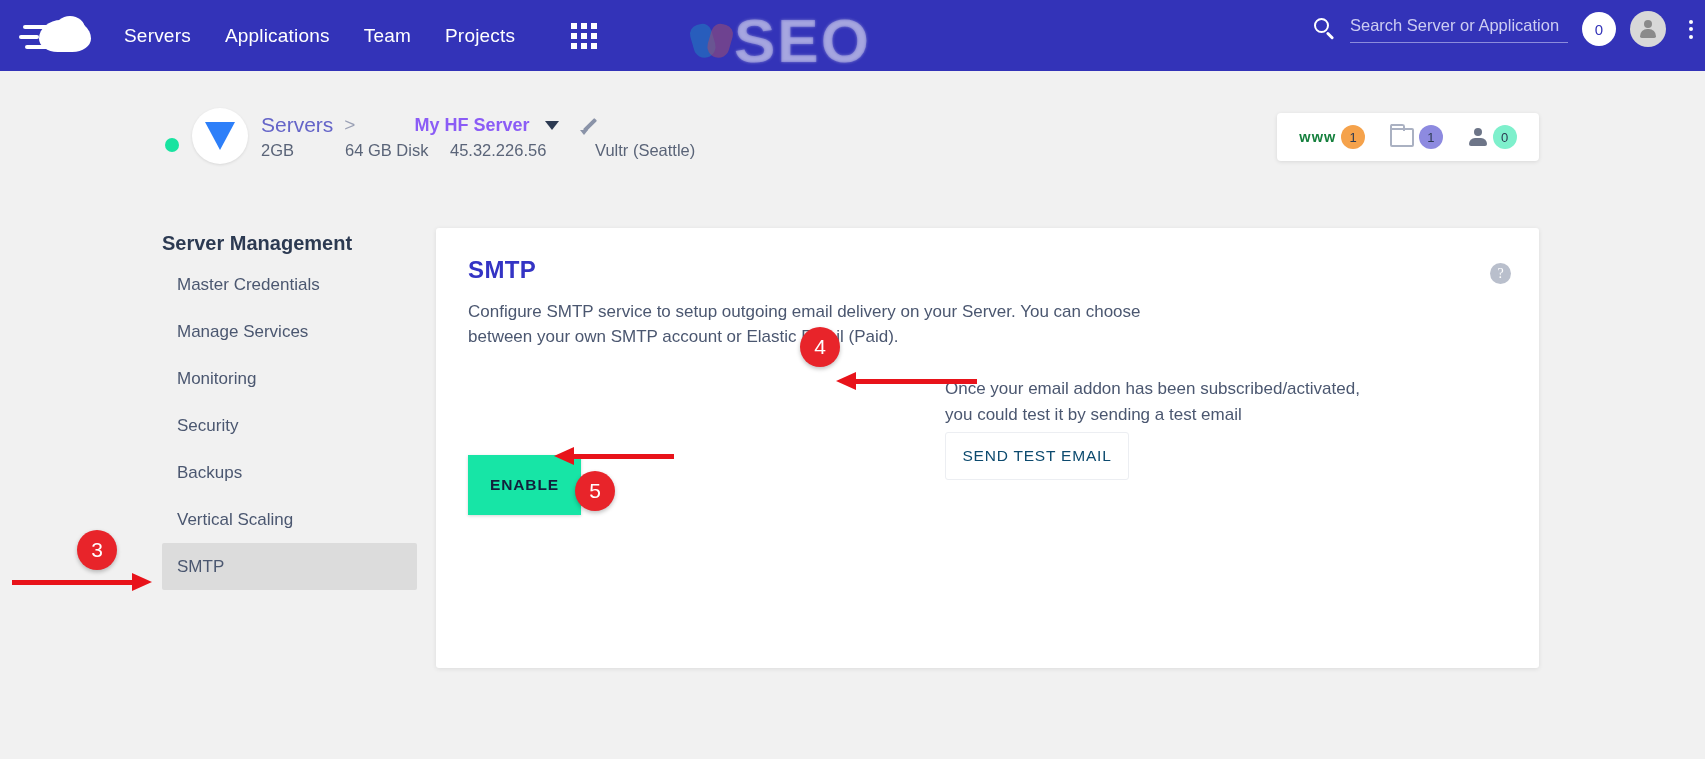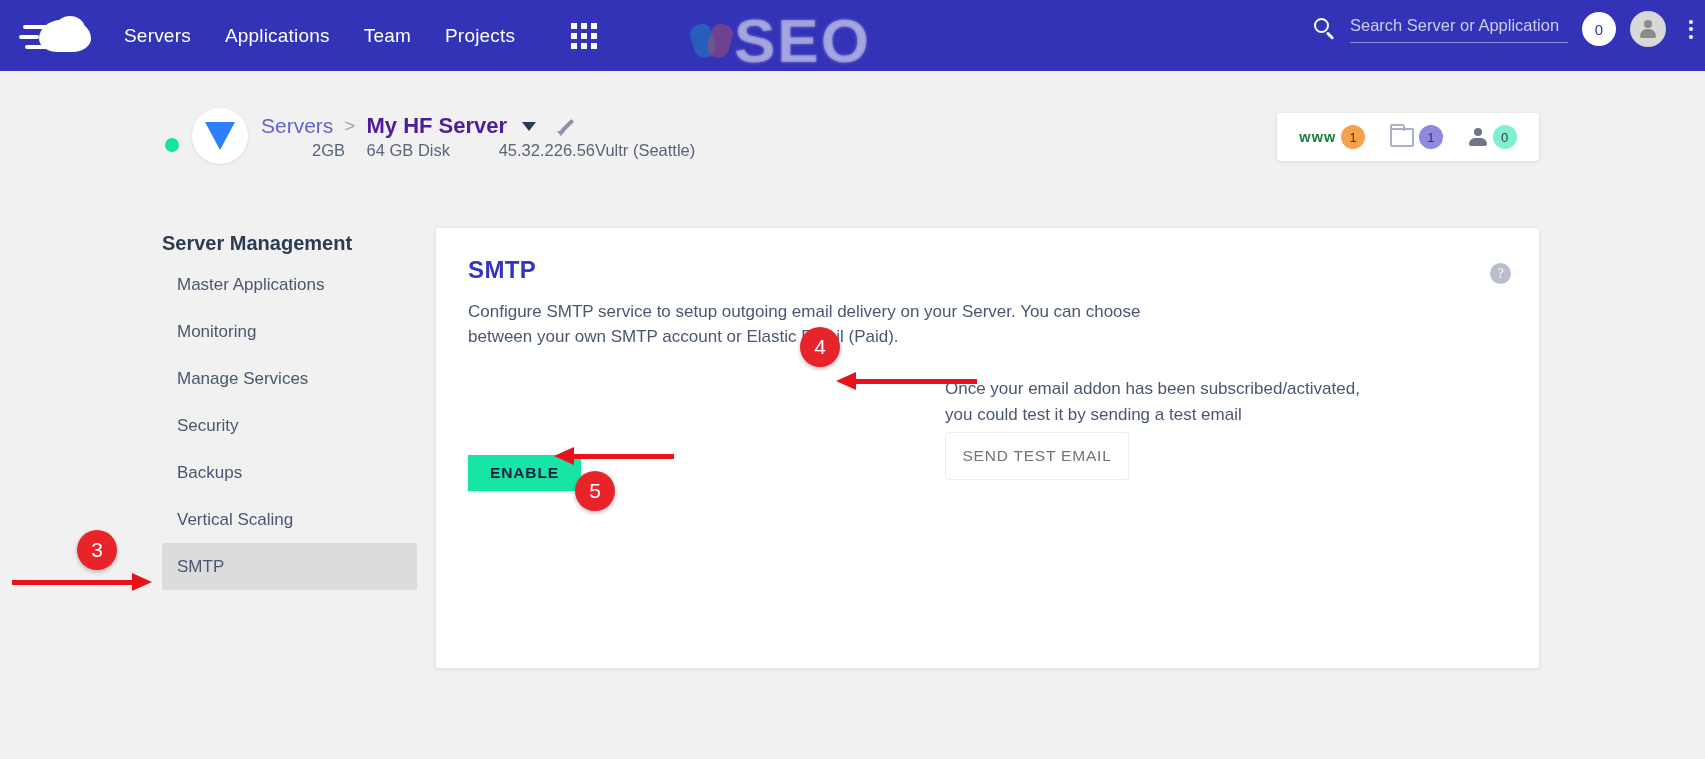--- a/index.html
+++ b/index.html
@@ -143,41 +143,41 @@
     width: 0; height: 0;
     border-left: 15px solid transparent; border-right: 15px solid transparent;
     border-top: 28px solid #2d7ff9;
   }
   .breadcrumb-row {
     position: absolute; left: 261px; top: 113px;
     display: flex; align-items: center; gap: 11px;
   }
   .bc-servers { color: #6464c8; font-size: 21px; cursor: pointer; }
   .bc-sep { color: #9aa0b5; font-size: 19px; }
-  .bc-current { color: #4c1d95; font-size: 22px; font-weight: bold; }
+  .bc-current { color: #8b5cf6; font-size: 18px; font-weight: bold; margin-left: 48px; }
   .bc-caret {
     width: 0; height: 0; margin-left: 4px; cursor: pointer;
     border-left: 7px solid transparent; border-right: 7px solid transparent;
     border-top: 9px solid #2c3a52;
   }
   .bc-pencil {
     position: relative; width: 17px; height: 17px; margin-left: 10px; cursor: pointer;
   }
   .bc-pencil:before {
     content: ""; position: absolute; left: 2px; top: 6px; width: 16px; height: 4px;
     background: #8a93a8; transform: rotate(-45deg); border-radius: 1px;
   }
   .bc-pencil:after {
     content: ""; position: absolute; left: 0px; top: 13px;
     border-left: 4px solid transparent; border-right: 4px solid transparent;
     border-top: 5px solid #8a93a8;
   }
   .meta-row {
     position: absolute; left: 261px; top: 141px;
-    display: flex; align-items: center; font-size: 16.5px; color: #5a6478; text-align: right;
+    display: flex; align-items: center; font-size: 16.5px; color: #5a6478;
   }
   .meta-row span { display: inline-block; }
   .m-ram   { width: 84px; }
   .m-disk  { width: 105px; }
   .m-ip    { width: 145px; }
 
   .counters-card {
     position: absolute; left: 1277px; top: 113px;
     width: 262px; height: 48px; background: #ffffff; border-radius: 4px;
     box-shadow: 0 1px 4px rgba(0,0,0,.10);
@@ -246,34 +246,34 @@
     display: flex; align-items: center; justify-content: space-between; cursor: pointer;
   }
   .select-value { font-size: 18px; color: #5a6478; }
   .select-caret {
     width: 0; height: 0;
     border-left: 7px solid transparent; border-right: 7px solid transparent;
     border-top: 9px solid #1b2a47;
   }
   .enable-btn {
     position: absolute; left: 32px; top: 227px;
-    width: 113px; height: 36px; background: #17e5a6; border: 0;
+    width: 113px; height: 60px; background: #17e5a6; border: 0;
     color: #12203c; font-size: 15.5px; font-weight: bold; letter-spacing: .9px;
     cursor: pointer; font-family: "Liberation Sans", sans-serif;
     box-shadow: 0 1px 3px rgba(0,0,0,.17);
   }
   .hint-text {
     position: absolute; left: 509px; top: 148px; width: 440px;
     font-size: 17px; color: #4b5770; line-height: 1.5;
   }
   .send-test-btn {
     position: absolute; left: 509px; top: 204px;
     width: 184px; height: 48px; background: #ffffff;
     border: 1px solid #eceef2; border-radius: 3px;
-    color: #737373; font-size: 15.5px; letter-spacing: .8px;
+    color: #0c4a6e; font-size: 15.5px; letter-spacing: .8px;
     cursor: pointer; font-family: "Liberation Sans", sans-serif;
   }
 
   
   .anno-badge {
     position: absolute; width: 40px; height: 40px; border-radius: 50%;
     background: #e8242a; color: #ffffff; font-size: 21px;
     display: flex; align-items: center; justify-content: center;
     z-index: 20; box-shadow: 0 2px 4px rgba(0,0,0,.25);
     font-family: "Liberation Sans", sans-serif;
@@ -393,27 +393,27 @@
         <span class="head"></span>
           <span class="body"></span>
       </span>
       <span class="badge green">0</span>
     </div>
   </div>
 
   <div id="sidebar">
     <div class="sidebar-title">Server Management</div>
     <div class="sidebar-item">
-      <span>Master Applications</span>
+      <span>Master Credentials</span>
+    </div>
+    <div class="sidebar-item">
+      <span>Manage Services</span>
     </div>
     <div class="sidebar-item">
       <span>Monitoring</span>
-    </div>
-    <div class="sidebar-item">
-      <span>Manage Services</span>
     </div>
     <div class="sidebar-item">
       <span>Security</span>
     </div>
     <div class="sidebar-item">
       <span>Backups</span>
     </div>
     <div class="sidebar-item">
       <span>Vertical Scaling</span>
     </div>

